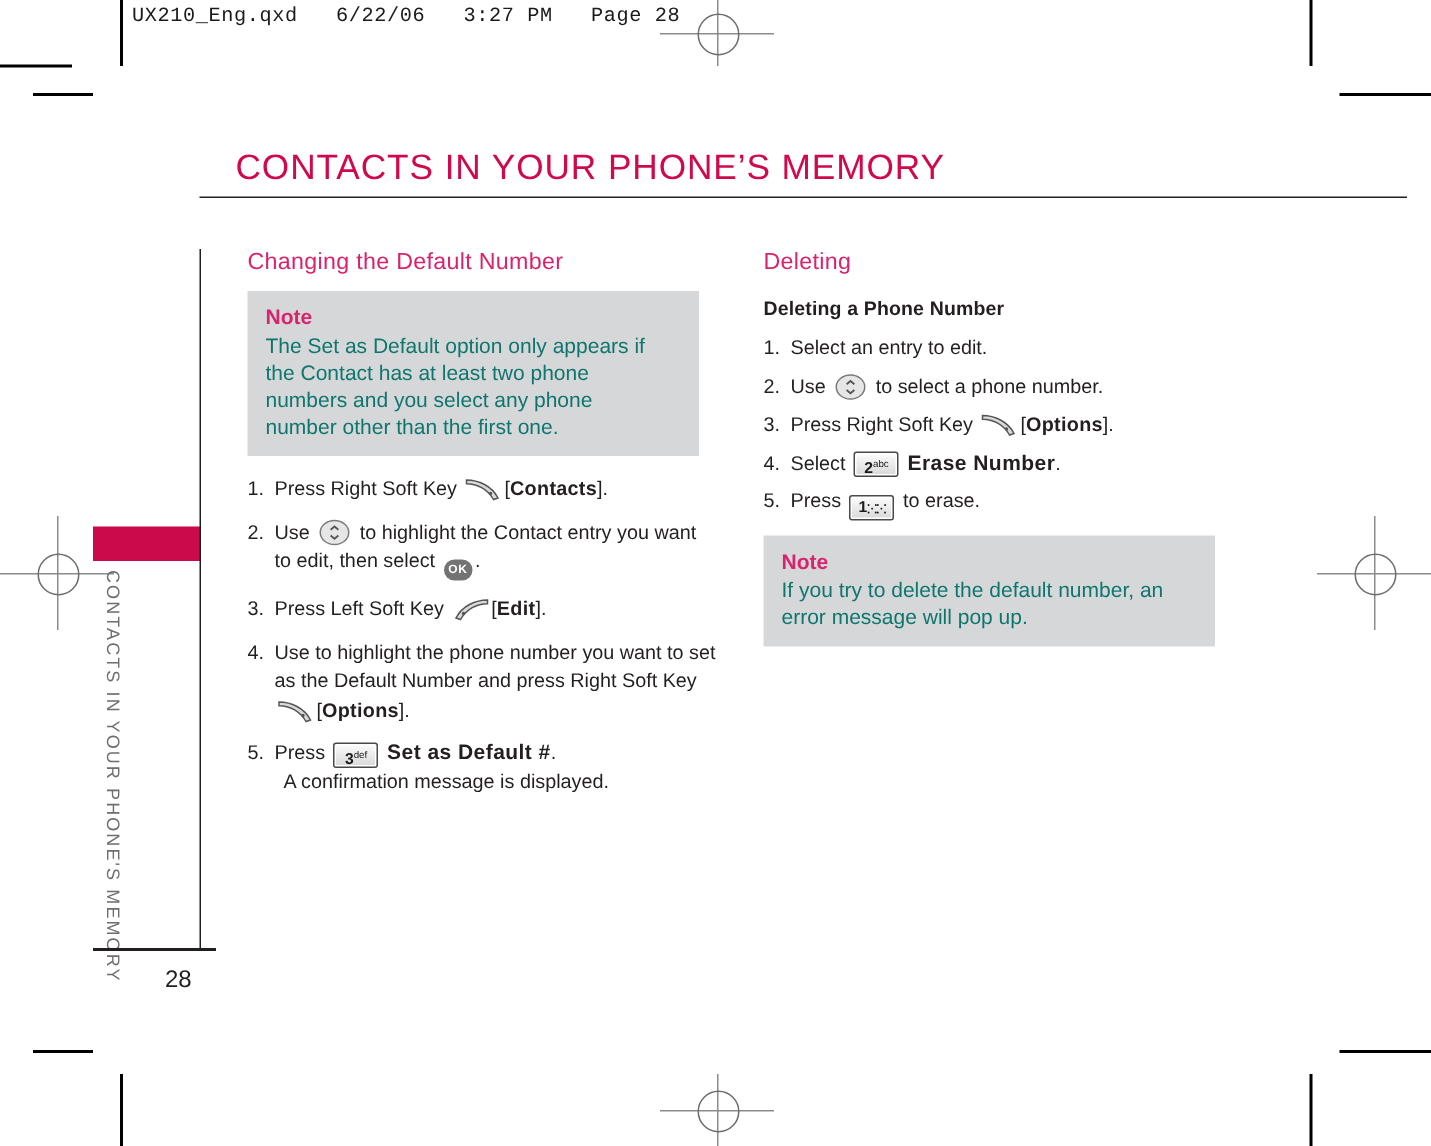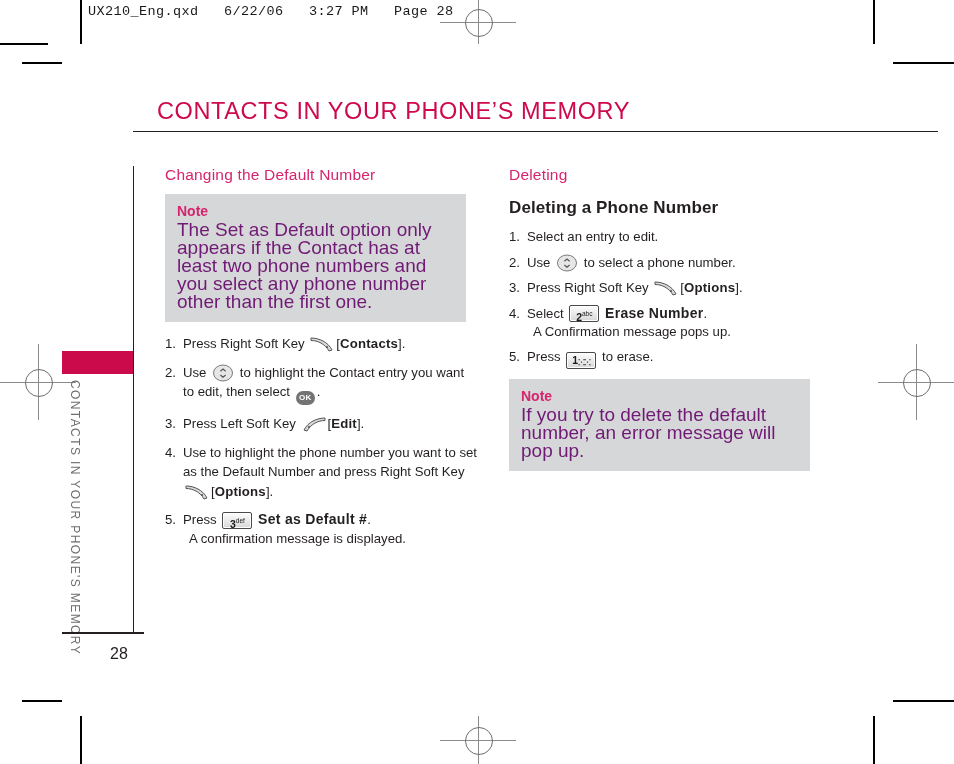--- a/index.html
+++ b/index.html
@@ -69,21 +69,21 @@
 
   h2.section {
     margin: 0 0 8px 0;
     font-size: 15.5px;
     font-weight: 400;
     color: #d6246e;
     letter-spacing: 0.2px;
   }
   h3.subsection {
     margin: 14px 0 9px 0;
-    font-size: 17px;
+    font-size: 13px;
     font-weight: bold;
     color: #231f20;
     letter-spacing: 0.1px;
   }
   p.body {
     margin: 0 0 10px 0;
     font-size: 13.2px;
     line-height: 17.5px;
     color: #231f20;
   }
@@ -94,23 +94,23 @@
     padding: 9px 24px 11px 12px;
     margin: 10px 12px 12px 0;
   }
   .note-title {
     font-size: 14px;
     font-weight: bold;
     color: #d6246e;
     margin-bottom: 2px;
   }
   .note-body {
-    font-size: 19px;
+    font-size: 14px;
     line-height: 18px;
-    color: #701a75;
+    color: #0f766e;
   }
 
   
   ol.steps { margin: 0; padding: 0; list-style: none; }
   ol.steps > li {
     position: relative;
     padding-left: 18px;
     margin-bottom: 9px;
     font-size: 13.2px;
     line-height: 19.5px;
@@ -374,21 +374,20 @@
           <path d="M2 3 C10 3, 19 7, 23 15 L20 16 C16 9, 9 5.5, 2 5.5 Z" fill="#d9d9d9" stroke="#555" stroke-width="1"></path>
           <circle cx="18" cy="12" r="1.1" fill="#555"></circle>
         </svg>
       </span><span>[</span><b class="kw">Options</b><span>].</span>
     </li>
 
     <li>
       <span class="num">4.</span><span>Select</span>
       <span class="keycap"><span>2</span><sup>abc</sup></span>
       <b class="kwbig">Erase Number</b><span>.</span>
-      <span class="substep">A Confirmation message pops up.</span>
     </li>
 
     <li>
       <span class="num">5.</span><span>Press</span>
       <span class="keycap"><span>1</span><span class="vm">⁙⁙</span></span>
       <span>to erase.</span>
     </li>
 
   </ol>
 

